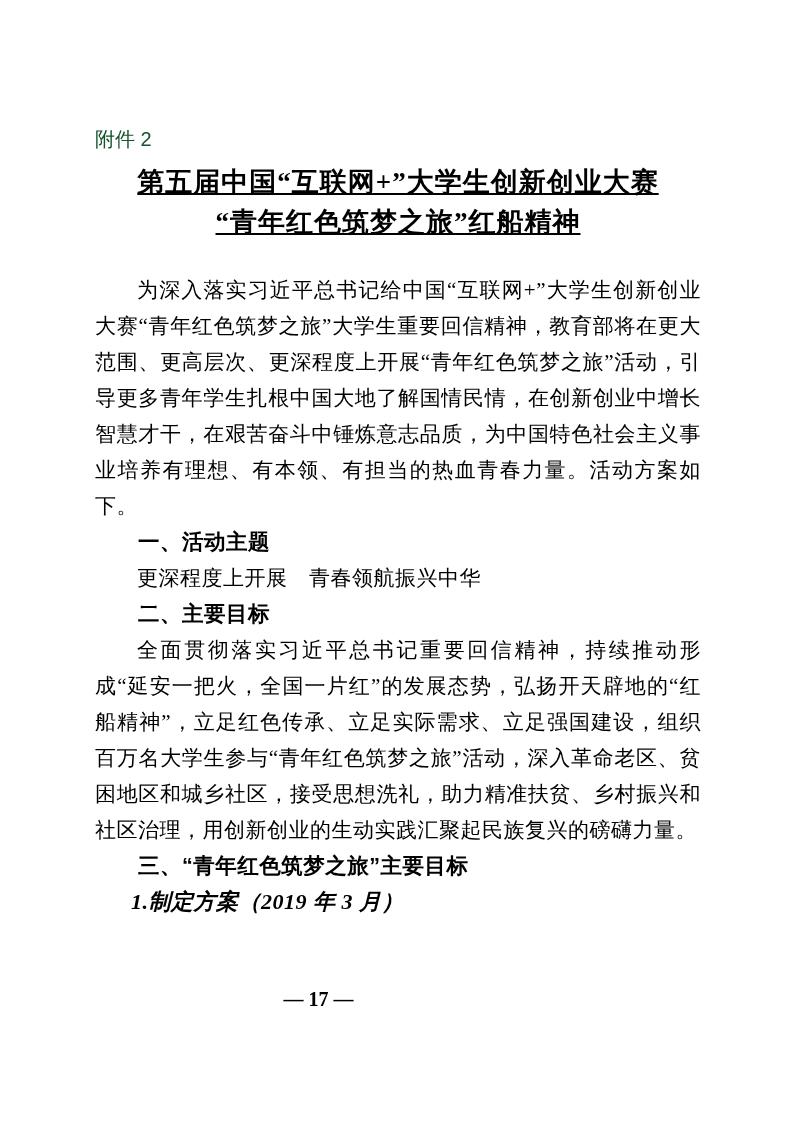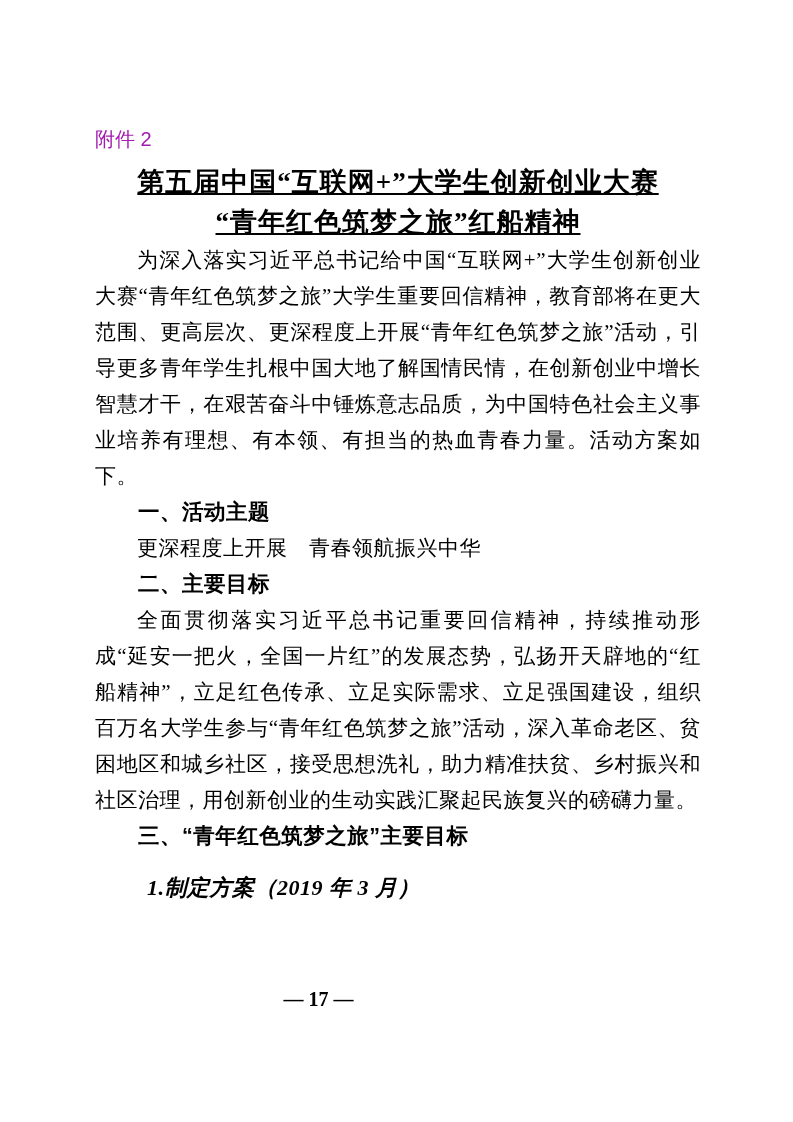--- a/index.html
+++ b/index.html
@@ -20,62 +20,62 @@
     position: absolute;
     left: 95px;
     top: 0;
     width: 606px;
   }
   .attachment {
     margin-top: 126px;
     font-family: "Liberation Sans", sans-serif;
     font-size: 20px;
     line-height: 26px;
-    color: #a21caf;
+    color: #14532d;
   }
   .title {
     margin: 10px 0 0 0;
     text-align: center;
     font-family: "Liberation Serif", serif;
     font-size: 27px;
     font-weight: bold;
     line-height: 40px;
     letter-spacing: 1px;
     text-decoration: underline;
   }
   .title-line { display: block; }
   .body-text {
     margin: 0;
     font-family: "Liberation Serif", serif;
     font-size: 21px;
     line-height: 36px;
     text-align: justify;
     letter-spacing: 0.5px;
   }
-  .intro { text-indent: 2em; }
+  .intro { margin-top: 30px; text-indent: 2em; }
   .para  { text-indent: 2em; }
   .heading {
     margin: 0;
     padding-left: 43px;
     font-family: "Liberation Sans", sans-serif;
     font-size: 21.5px;
     font-weight: bold;
     line-height: 36px;
     letter-spacing: 0.5px;
   }
   .theme {
     margin: 0;
     text-indent: 2em;
     font-family: "Liberation Serif", serif;
     font-size: 21px;
     line-height: 36px;
     letter-spacing: 0.5px;
   }
   .subheading {
-    margin: 16px;
+    margin: 0;
     padding-left: 36px;
     font-family: "Liberation Serif", serif;
     font-size: 22px;
     font-weight: bold;
     font-style: italic;
     line-height: 36px;
     letter-spacing: 0.5px;
   }
   .footer {
     position: absolute;

